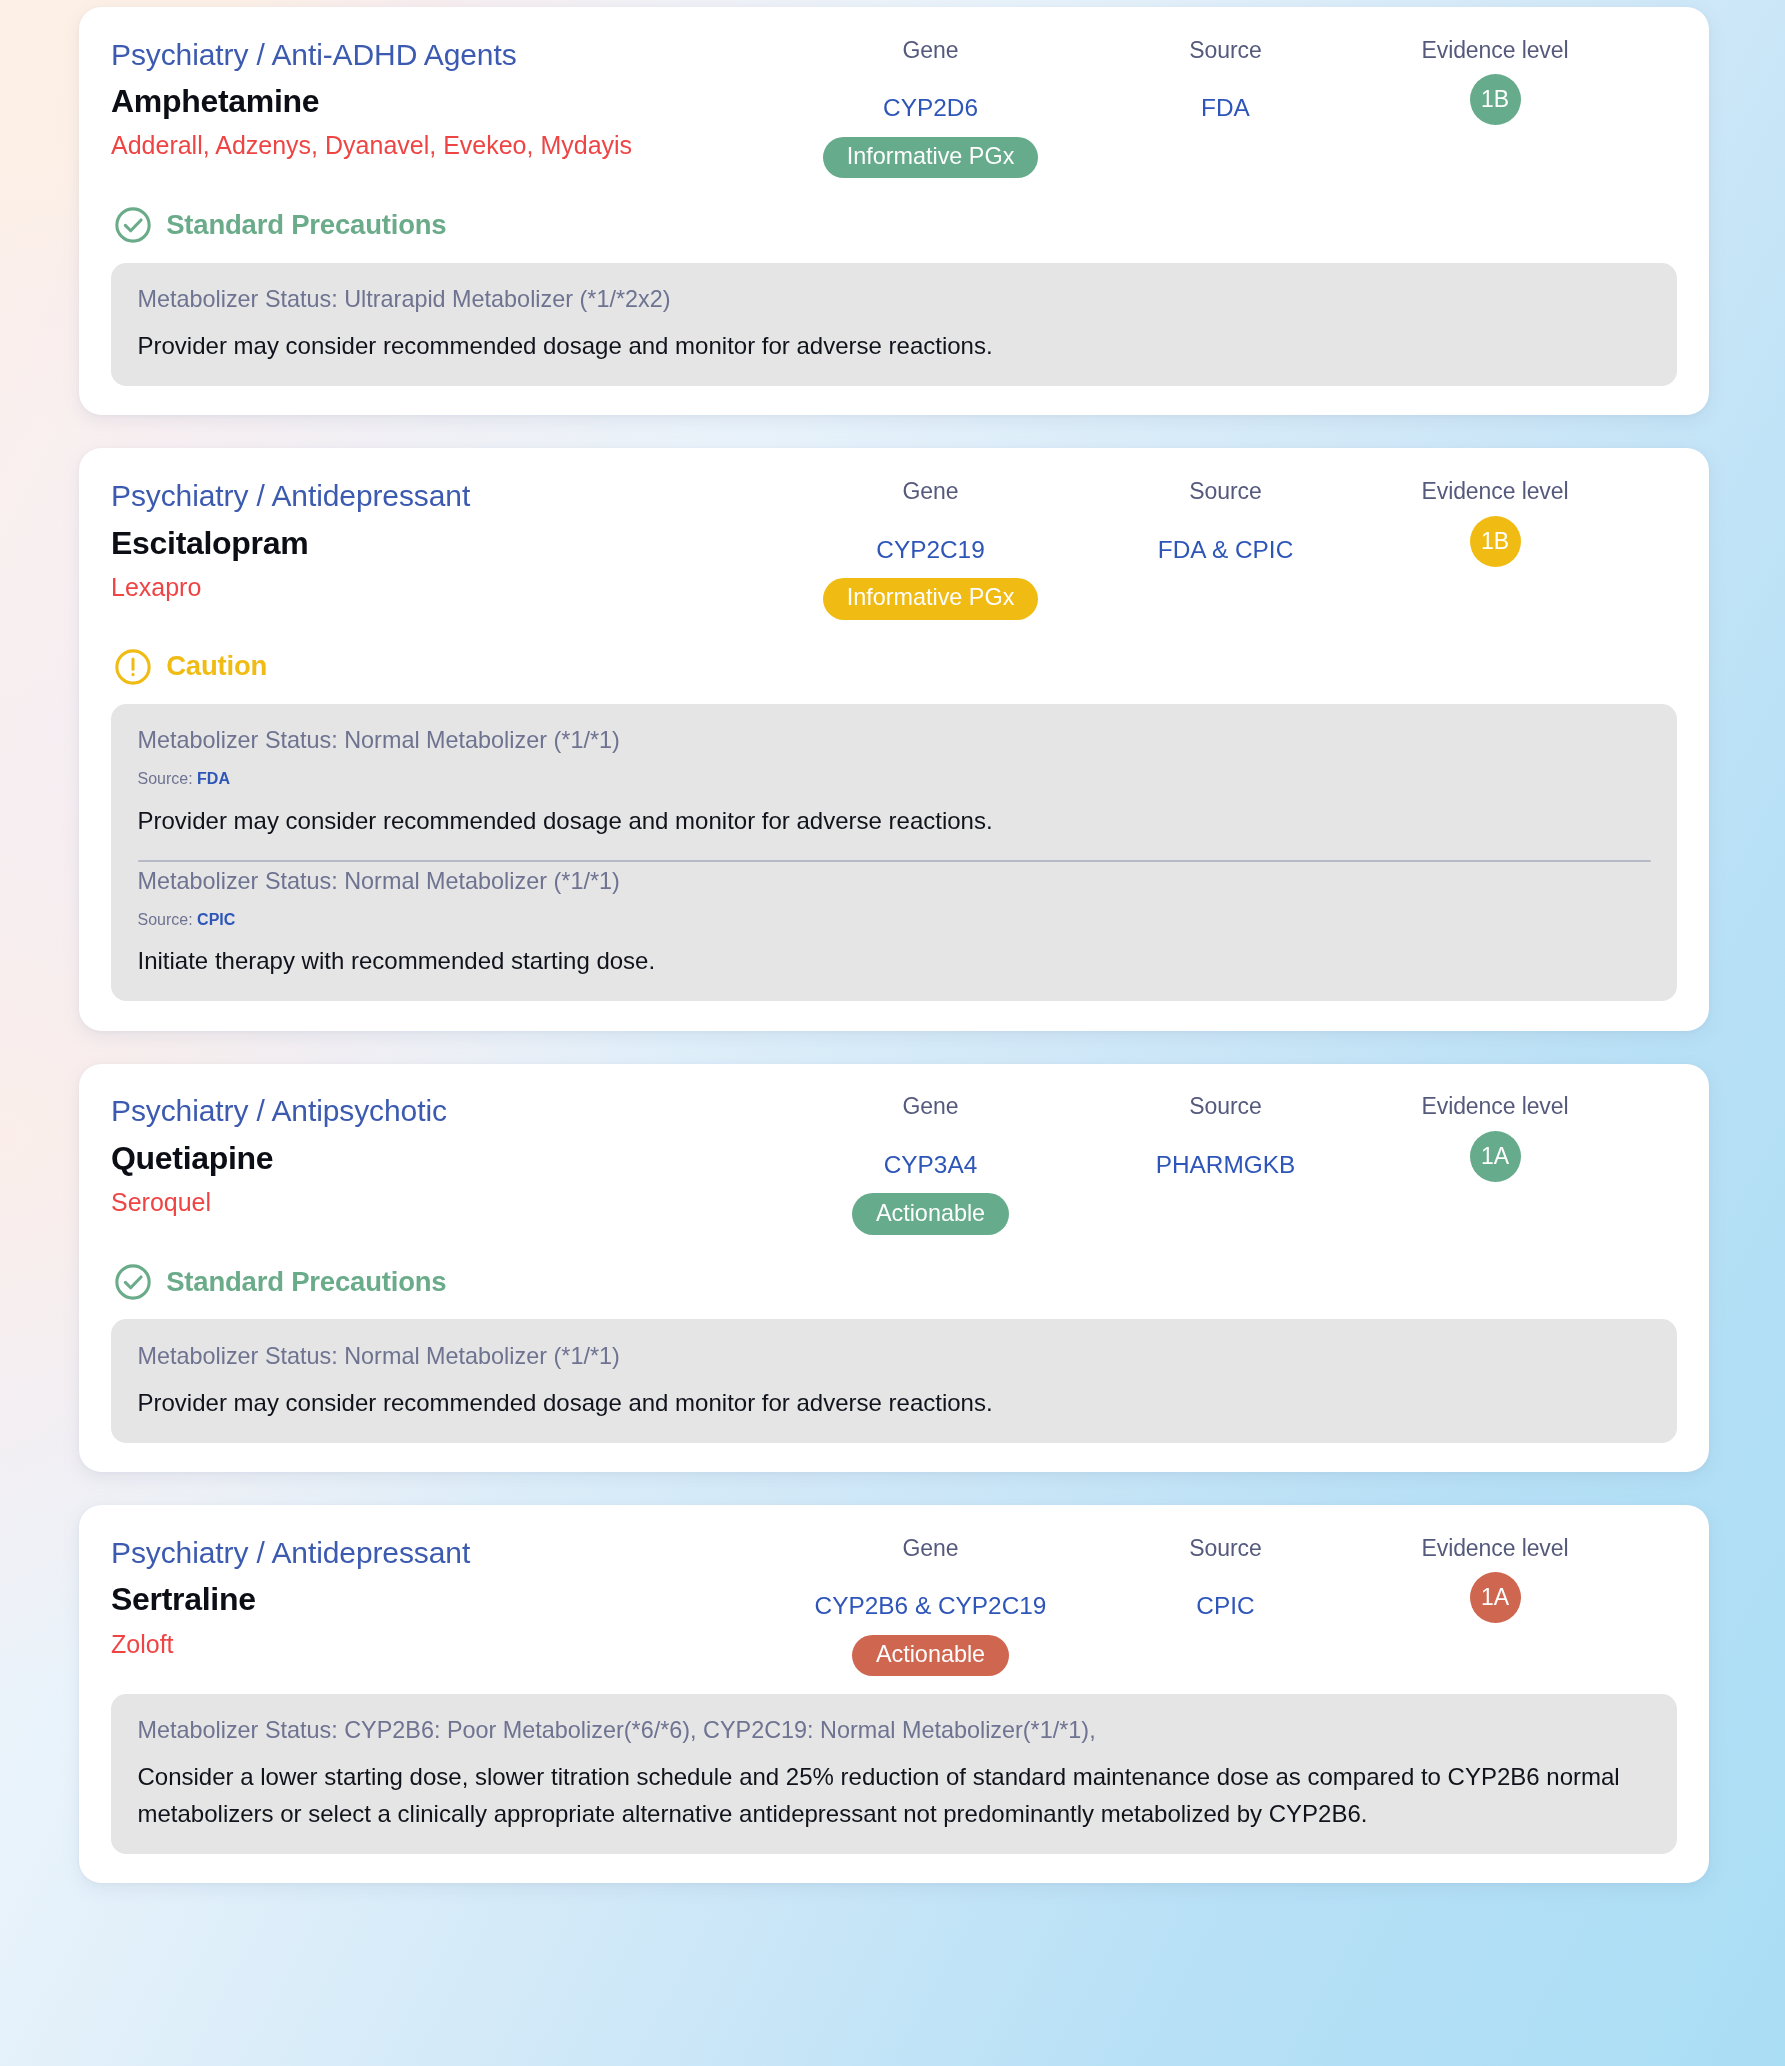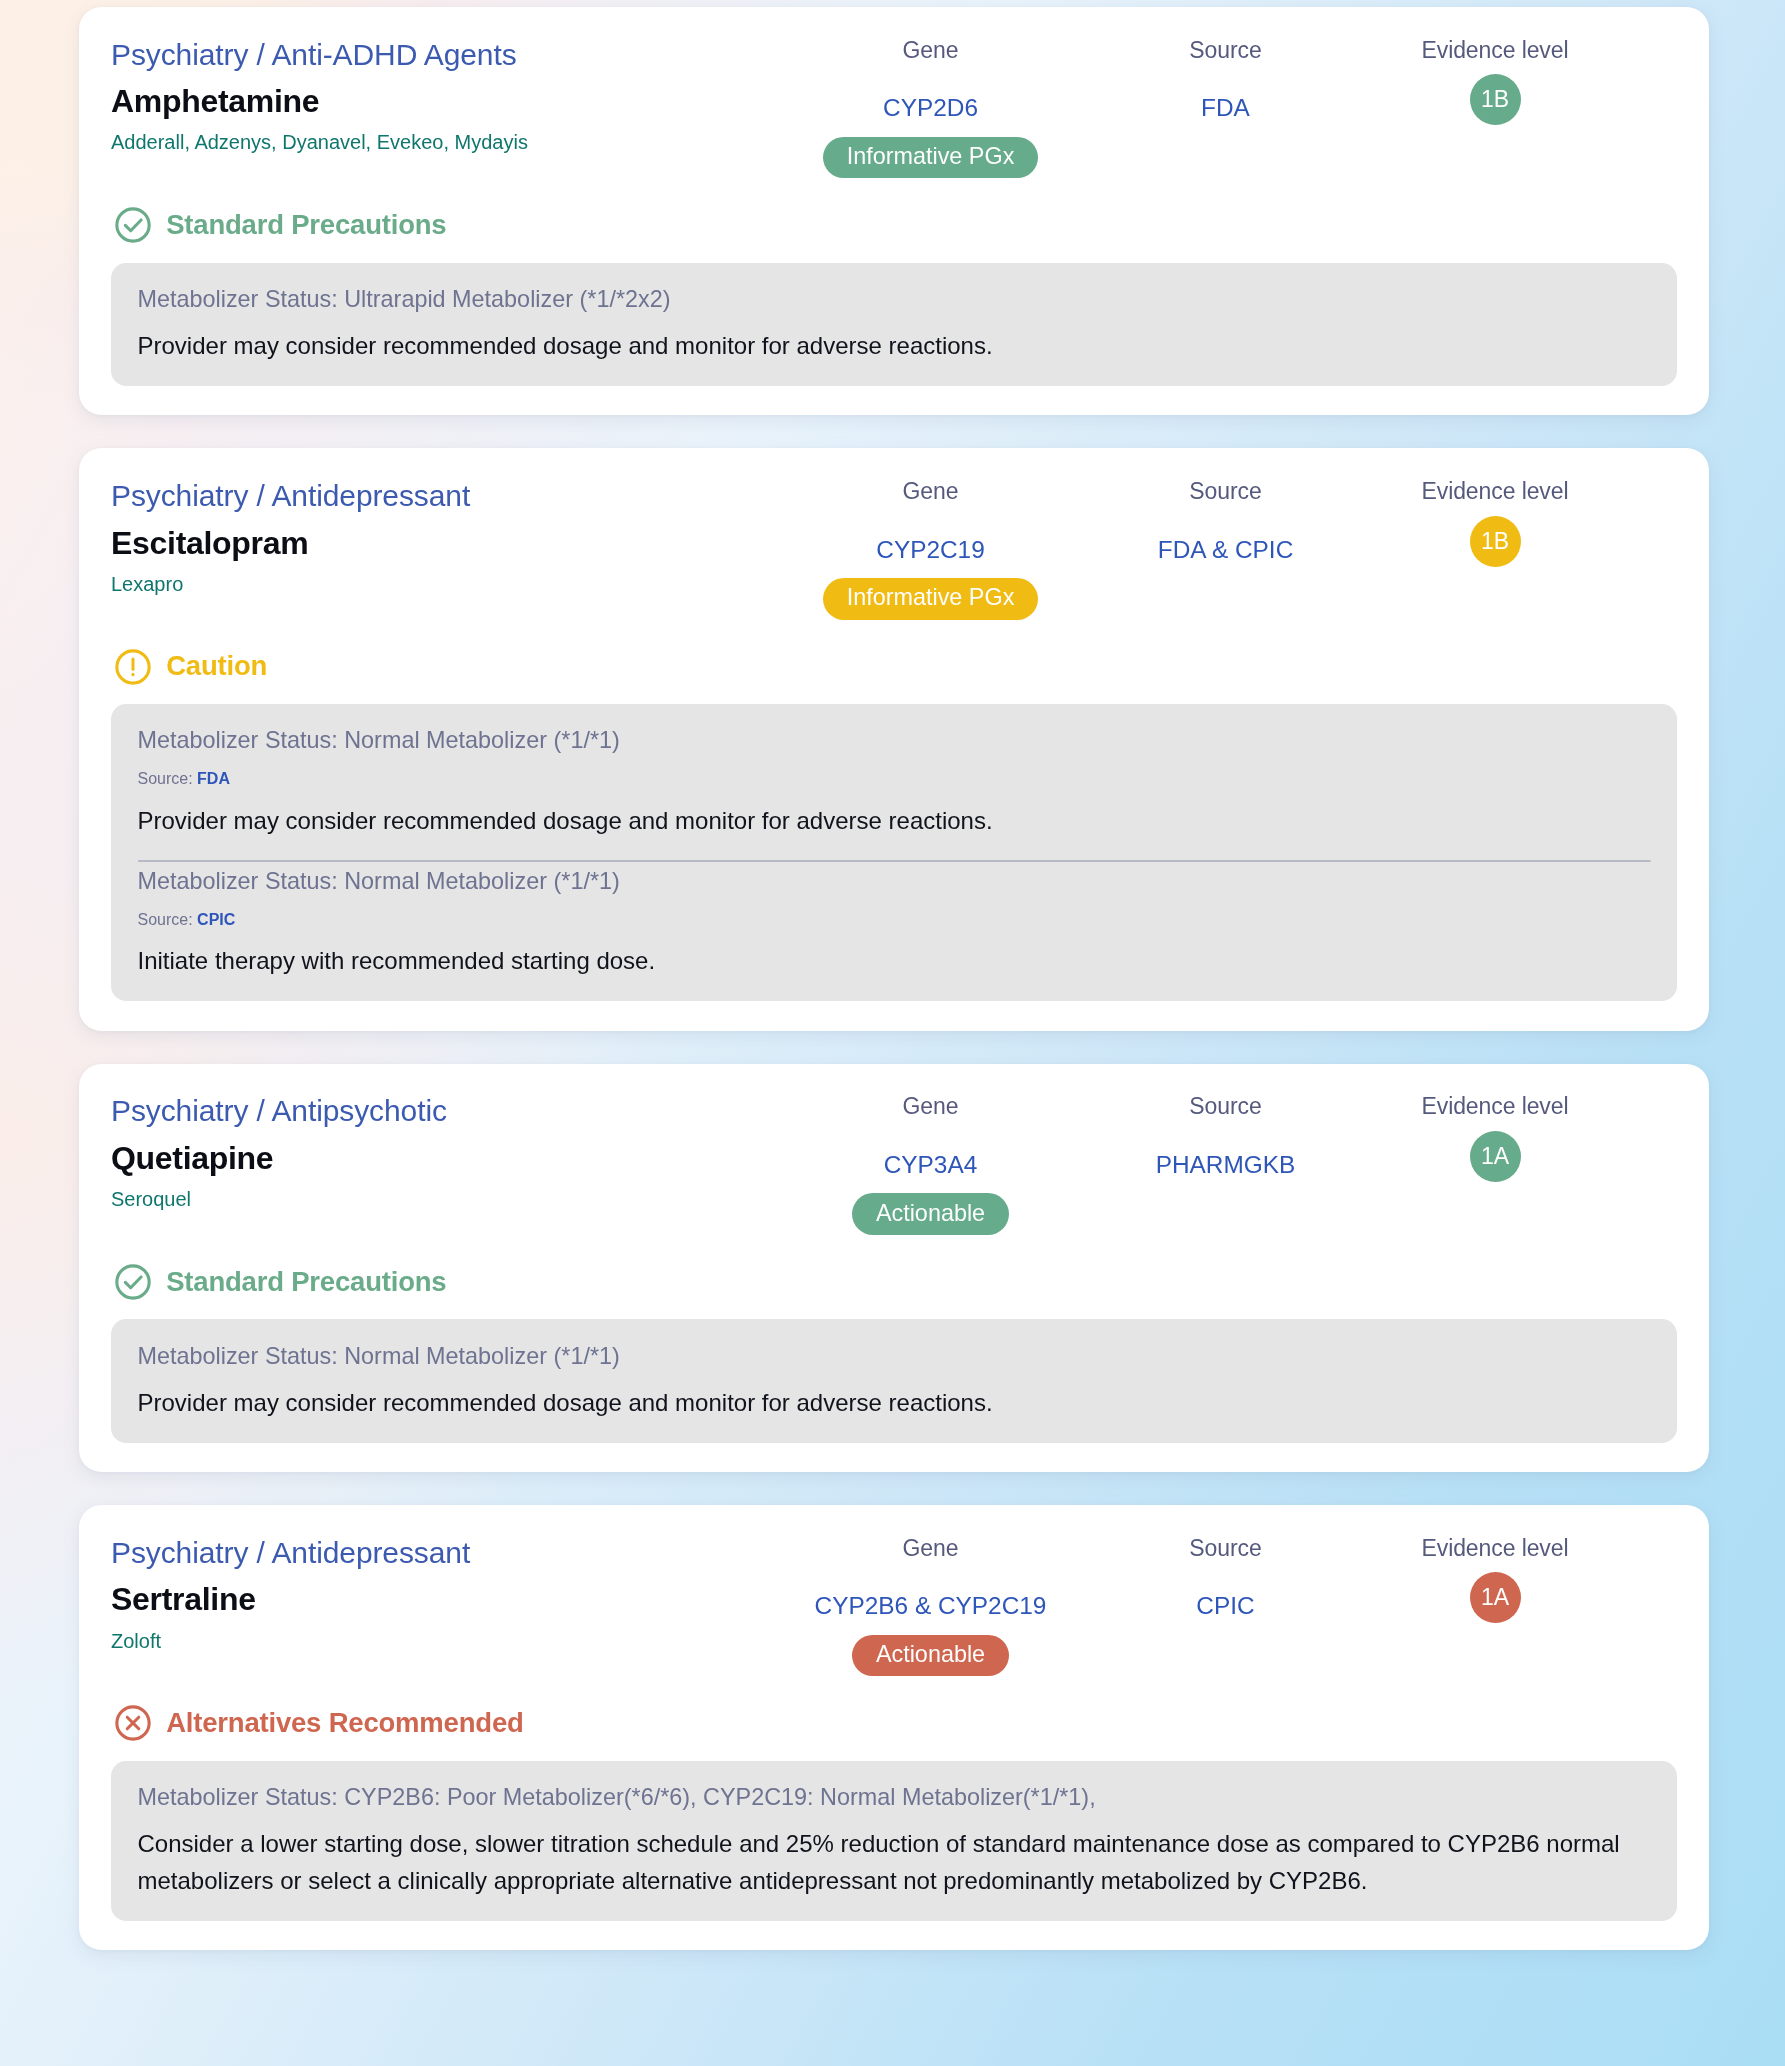--- a/index.html
+++ b/index.html
@@ -60,22 +60,22 @@
   .drug-name {
     color: #0b0e14;
     font-size: 32px;
     font-weight: bold;
     line-height: 1.25;
     margin-top: 10.2px;
     letter-spacing: -0.3px;
   }
 
   .brands {
-    color: #0f766e;
-    font-size: 20px;
+    color: #ef4444;
+    font-size: 25px;
     line-height: 1.42;
     margin-top: 7.1px;
     max-width: 570px;
   }
 
   .col-center { text-align: center; padding-top: 1px; }
 
   .col-head {
     color: #555a7d;
     font-size: 23px;
@@ -279,28 +279,20 @@
             <div class="drug-name">Sertraline</div>
             <div class="brands">Zoloft</div>
           </div>
           <div class="col-center"><div class="col-head">Gene</div><div class="col-val">CYP2B6 &amp; CYP2C19</div><div class="pill red">Actionable</div></div>
           <div class="col-center">
             <div class="col-head">Source</div>
             <div class="col-val">CPIC</div>
           </div>
           <div class="col-center"><div class="col-head">Evidence level</div><div class="ev-badge red">1A</div></div>
         </div>
-        <div class="status-row">
-          <svg class="status-icon" viewBox="0 0 52 52">
-            <circle cx="26" cy="26" r="21" fill="none" stroke="#cf6650" stroke-width="4" stroke-linecap="round" stroke-linejoin="round"></circle>
-            <path d="M18.5 18.5 L33.5 33.5" fill="none" stroke="#cf6650" stroke-width="4" stroke-linecap="round" stroke-linejoin="round"></path>
-            <path d="M33.5 18.5 L18.5 33.5" fill="none" stroke="#cf6650" stroke-width="4" stroke-linecap="round" stroke-linejoin="round"></path>
-          </svg>
-          <div class="status-text st-red">Alternatives Recommended</div>
-        </div>
         <div class="info-box">
           <div class="info-block">
             <div class="meta-line">Metabolizer Status: CYP2B6: Poor Metabolizer(*6/*6), CYP2C19: Normal Metabolizer(*1/*1),</div>
             <div class="rec-line">Consider a lower starting dose, slower titration schedule and 25% reduction of standard maintenance dose as compared to CYP2B6 normal metabolizers or select a clinically appropriate alternative antidepressant not predominantly metabolized by CYP2B6.</div>
           </div>
         </div>
       </div>
     </div>
 </div>
 

